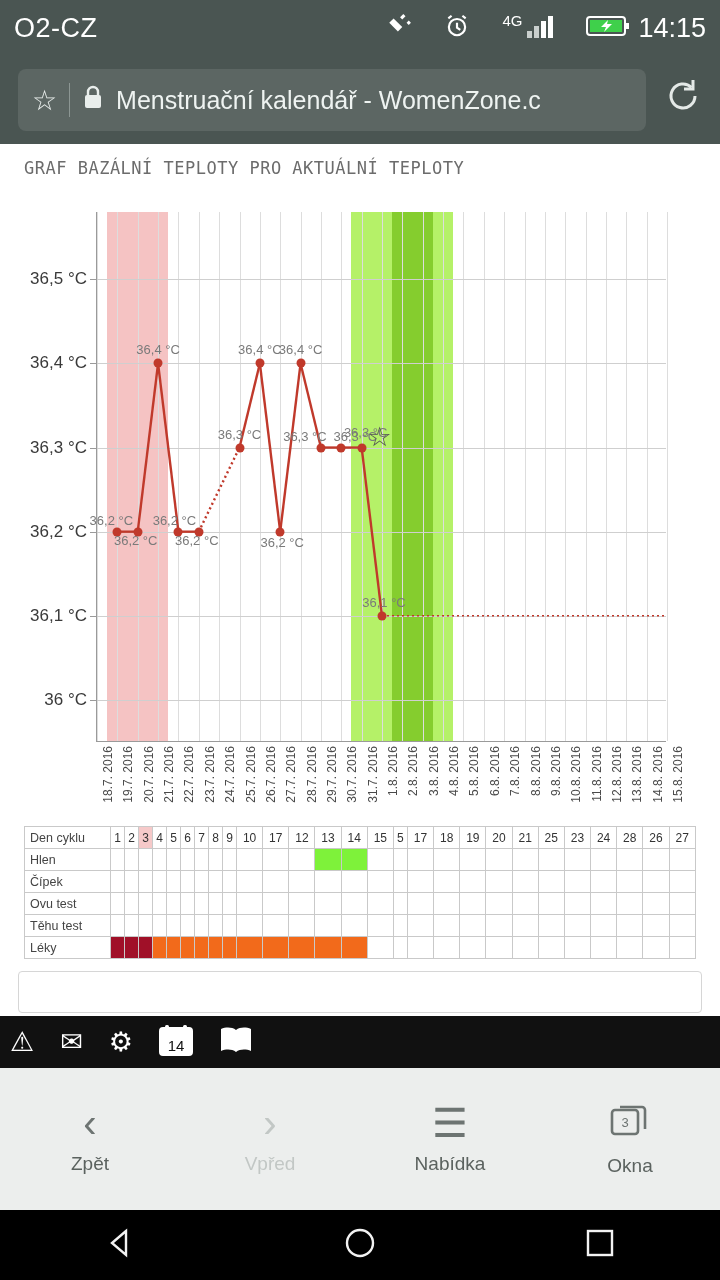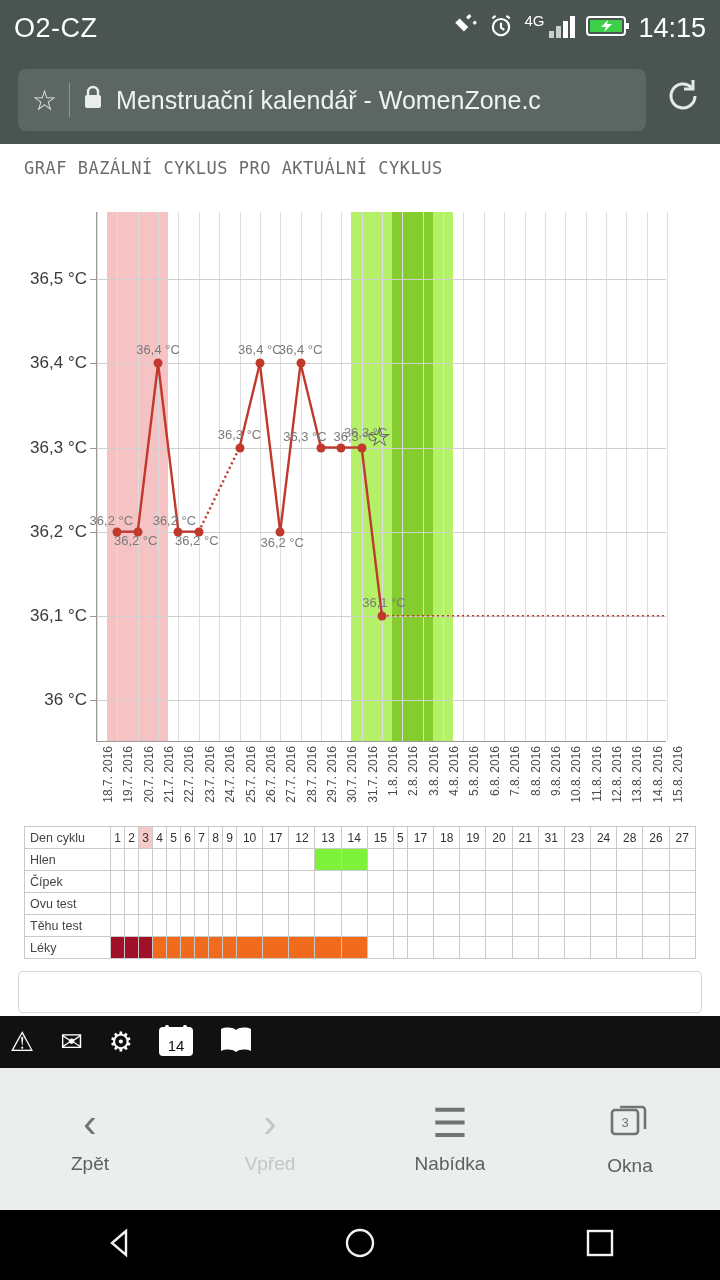--- a/index.html
+++ b/index.html
@@ -16,21 +16,21 @@
     height:56px; width:720px;
     background:#4a5552;
     display:flex; align-items:center;
     padding:0 14px;
     color:#ffffff;
   }
   #carrier { font-size:27px; letter-spacing:.5px; }
   #status-icons {
     margin-left:auto; display:flex; align-items:center; gap:10px;
   }
-  .sicon { display:inline-block; }
+  .sicon { display:inline-block;margin-left:22px; }
   #clock { font-size:27px; margin-left:8px; }
 
   
   #browserbar {
     height:88px; width:720px;
     background:#4a5552;
     display:flex; align-items:center;
     padding:0 18px;
   }
   #urlbox {
@@ -196,21 +196,21 @@
   <span id="reload">
     <svg width="38" height="38" viewBox="0 0 38 38">
         <path d="M31 19a12 12 0 1 1-3.6-8.6" fill="none" stroke="#e4e9e7" stroke-width="3"></path>
         <path d="M29 3v9h-9" fill="none" stroke="#e4e9e7" stroke-width="3"></path>
       </svg>
   </span>
 </div>
 
 <div id="content">
 
-  <div id="chart-title">GRAF BAZÁLNÍ CYKLUS PRO AKTUÁLNÍ CYKLUS</div>
+  <div id="chart-title">GRAF BAZÁLNÍ TEPLOTY PRO AKTUÁLNÍ TEPLOTY</div>
 
   <div id="plotwrap">
     <div id="plot">
         <div class="band" style="left: 10.1786px; width: 61.0714px; background: rgb(243, 184, 184); opacity: 0.85;"></div>
         <div class="band" style="left: 254.464px; width: 101.786px; background: rgb(168, 239, 78); opacity: 0.85;"></div>
         <div class="band" style="left: 295.179px; width: 40.7143px; background: rgb(127, 201, 40); opacity: 0.9;"></div>
         <div class="gridv" style="left: 0px;"></div>
         <div class="gridv" style="left: 20.3571px;"></div>
         <div class="gridv" style="left: 40.7143px;"></div>
         <div class="gridv" style="left: 61.0714px;"></div>
@@ -352,21 +352,21 @@
             <td class="cell">12</td>
             <td class="cell">13</td>
             <td class="cell">14</td>
             <td class="cell">15</td>
             <td class="cell">5</td>
             <td class="cell">17</td>
             <td class="cell">18</td>
             <td class="cell">19</td>
             <td class="cell">20</td>
             <td class="cell">21</td>
-            <td class="cell">31</td>
+            <td class="cell">25</td>
             <td class="cell">23</td>
             <td class="cell">24</td>
             <td class="cell">28</td>
             <td class="cell">26</td>
             <td class="cell">27</td>
           </tr>
           <tr>
             <td class="rowhdr">Hlen</td>
             <td class="cell"></td>
             <td class="cell"></td>

